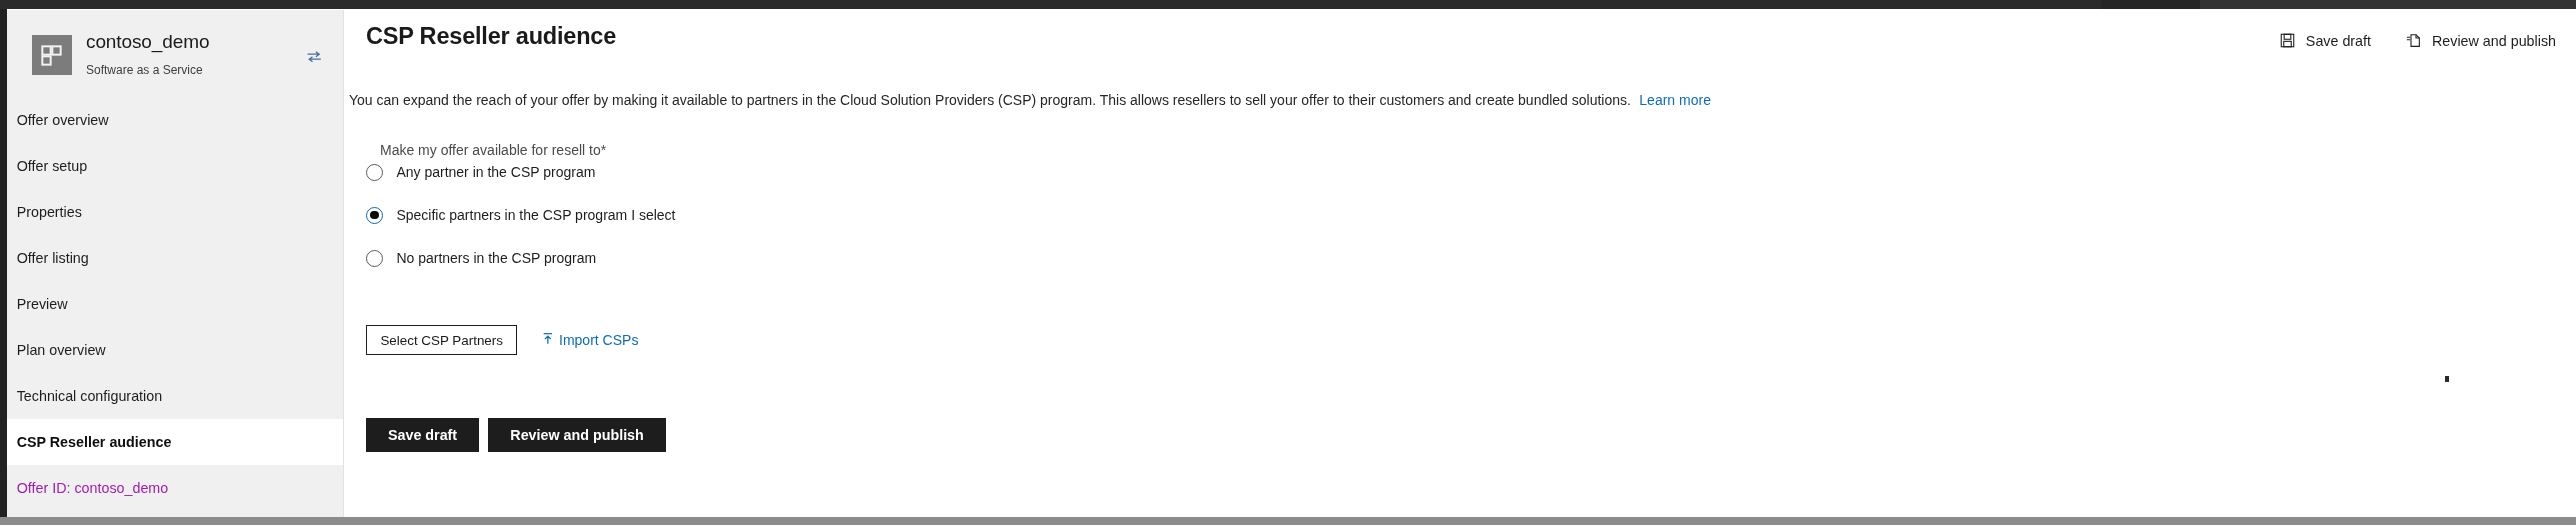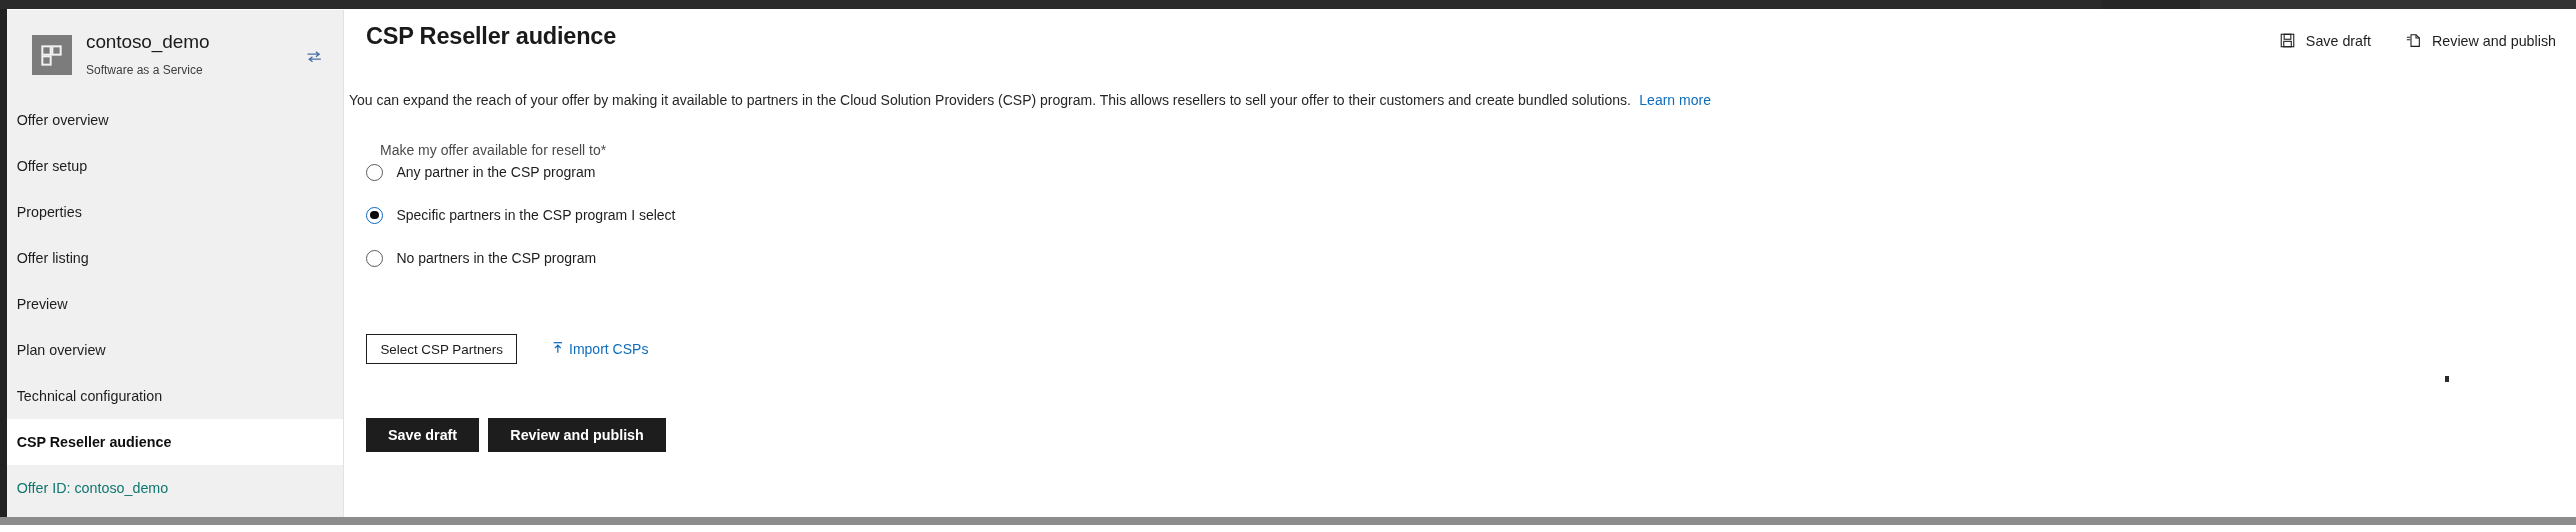--- a/index.html
+++ b/index.html
@@ -90,21 +90,21 @@
     font-size: 14.3px;
     color: #1d1d1d;
     cursor: pointer;
   }
   .nav-item.selected {
     background: #ffffff;
     font-weight: bold;
     color: #0f0f0f;
   }
   .nav-item.muted {
-    color: #0f766e;
+    color: #a21caf;
     cursor: default;
     font-size: 14.3px;
   }
 
   
   .main {
     position: absolute; top: 10px; left: 345px;
     width: 2231px; height: 507px;
     background: #ffffff;
   }
@@ -161,22 +161,22 @@
     border-radius: 50%;
     background: #0b0b0b;
   }
   .radio-label {
     margin-left: 13.4px;
     font-size: 14px; color: #1d1d1d;
     white-space: nowrap;
   }
 
   .mid-row {
-    position: absolute; left: 21px; top: 324px;
-    display: flex;  gap: 10px;
+    position: absolute; left: 21px; top: 315px;
+    display: flex; 
   }
   .btn-secondary {
     height: 30px;
     padding: 0 13.4px;
     border: 1.3px solid #1d1d1d;
     background: #ffffff;
     font-size: 13.4px;
     color: #1a1a1a;
     font-family: "Liberation Sans", sans-serif;
     cursor: pointer;

